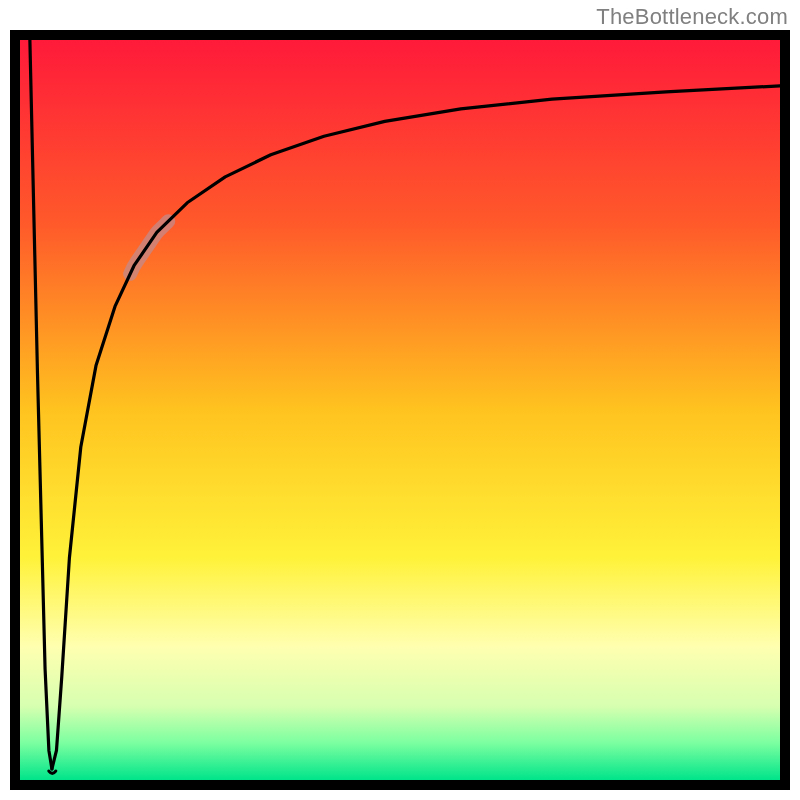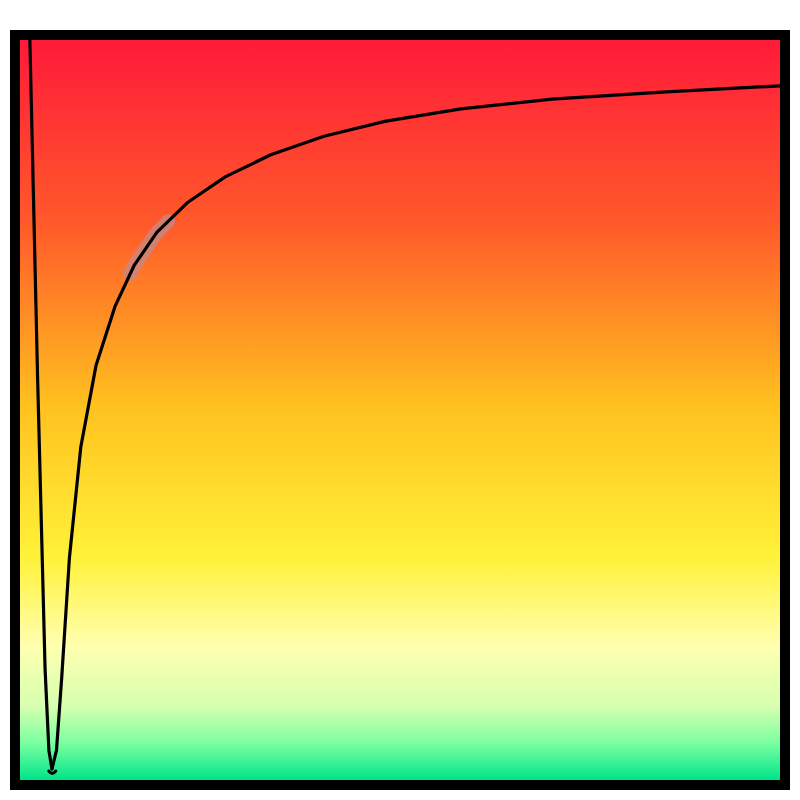--- a/index.html
+++ b/index.html
@@ -32,20 +32,21 @@
     height: 760px;
   }
   svg {
     display: block;
   }
 </style>
 </head>
 <body>
 
 <div class="wrap">
+  <div class="attribution">TheBottleneck.com</div>
 
   <div class="chart-frame">
     <svg id="chart-svg" width="780" height="760" viewBox="0 0 780 760">
         <defs>
           <linearGradient id="bg-grad" x1="0" y1="0" x2="0" y2="1">
             <stop offset="0%" stop-color="#ff1a3a"></stop>
             <stop offset="25%" stop-color="#ff5a2a"></stop>
             <stop offset="50%" stop-color="#ffc31f"></stop>
             <stop offset="70%" stop-color="#fff23a"></stop>
             <stop offset="82%" stop-color="#ffffb0"></stop>

